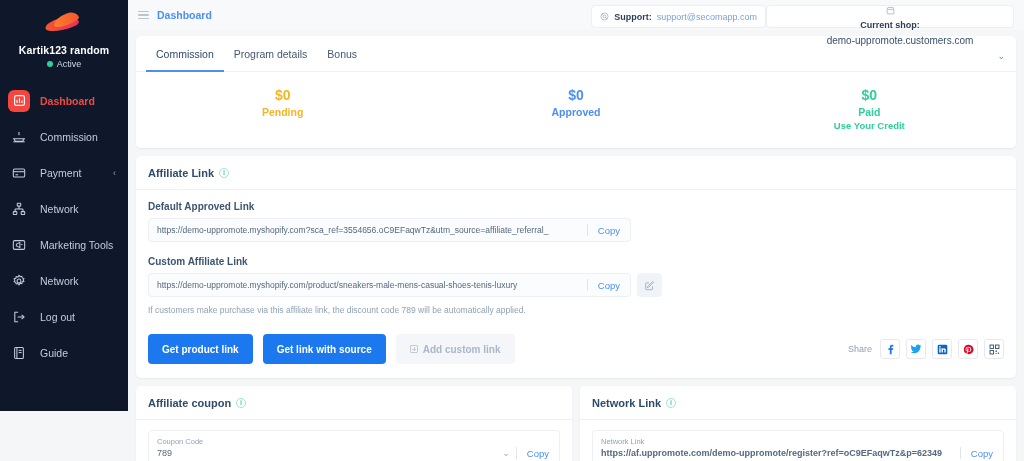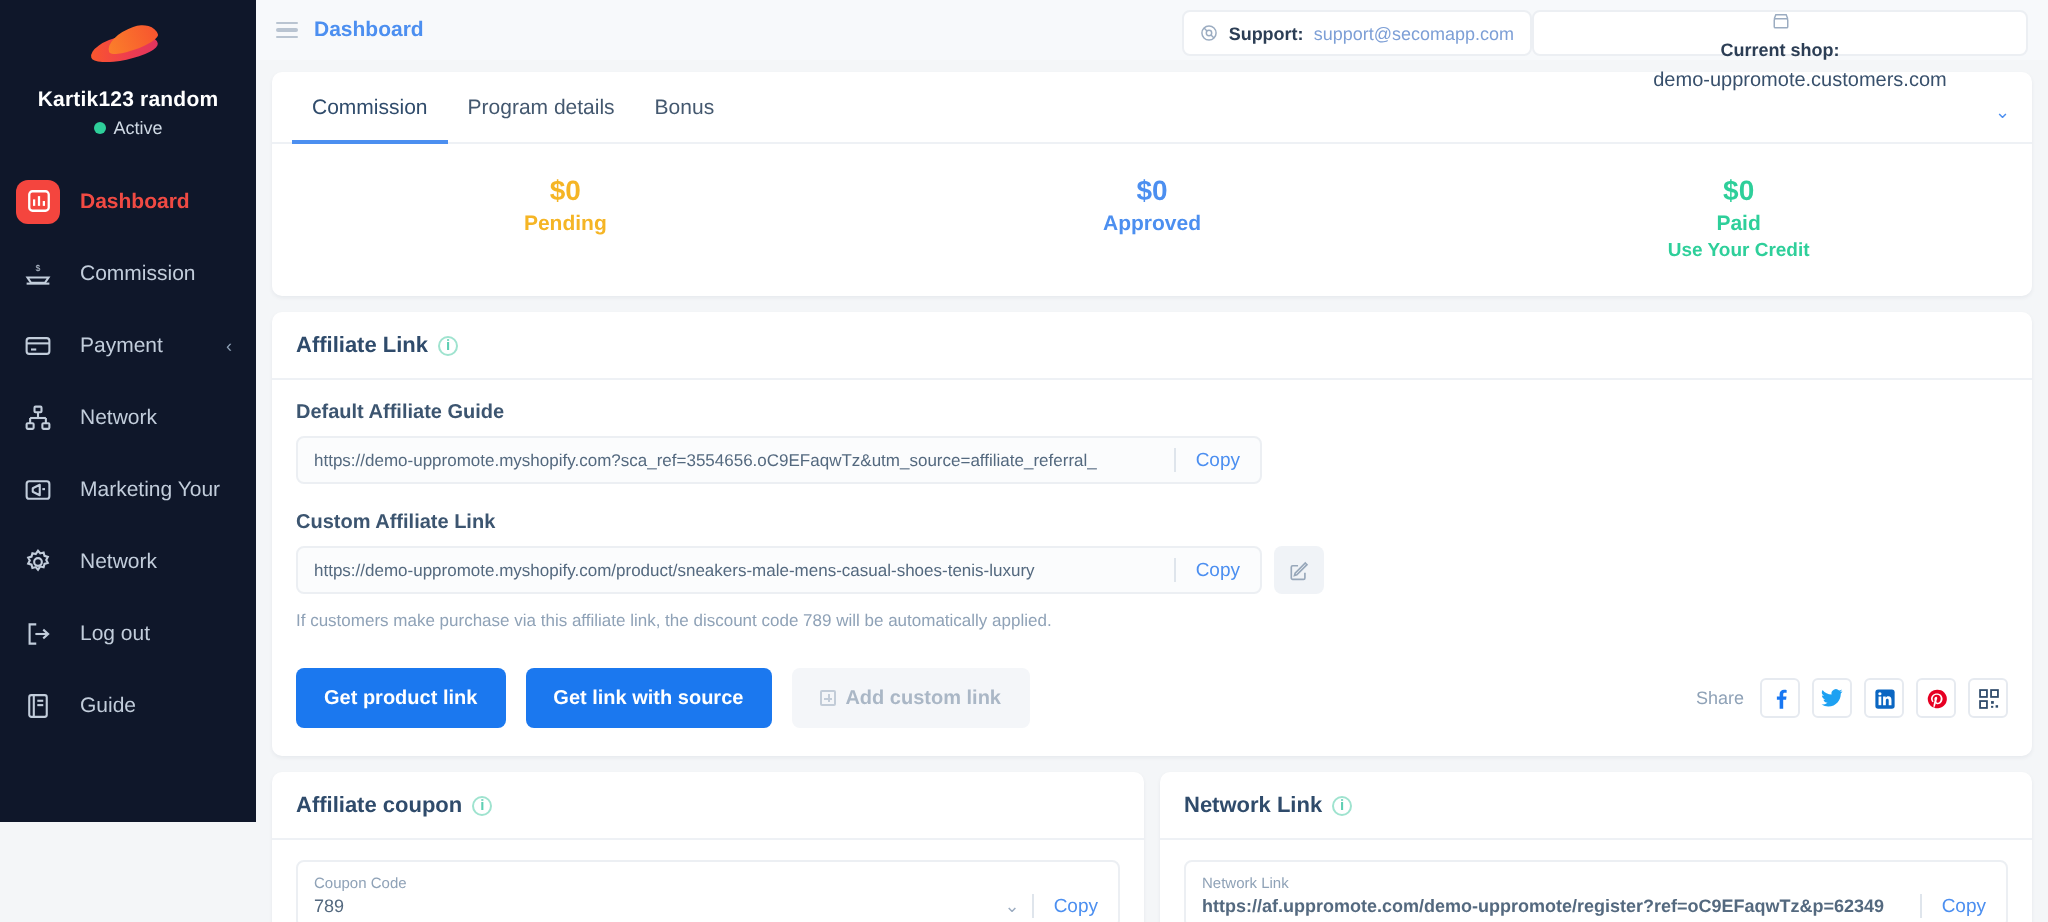--- a/index.html
+++ b/index.html
@@ -249,21 +249,21 @@
       </div>
 
       <div class="nav-item">
         <span class="nav-ico">
           <svg width="14" height="14" viewBox="0 0 16 16" fill="none" stroke="#c2cddb" stroke-width="1.2">
             <rect x="1.5" y="3" width="13" height="10" rx="1.5"></rect>
             <path d="M5 9V7l4-2v6z" stroke-linejoin="round"></path>
             <line x1="10.5" y1="7.5" x2="12" y2="7.5"></line>
           </svg>
         </span>
-        <span class="nav-label">Marketing Your</span>
+        <span class="nav-label">Marketing Tools</span>
       </div>
 
       <div class="nav-item">
         <span class="nav-ico">
           <svg width="14" height="14" viewBox="0 0 16 16" fill="none" stroke="#c2cddb" stroke-width="1.2">
             <circle cx="8" cy="8" r="2.2"></circle>
             <path d="M8 1.6l1.3 1.5 1.9-.5.5 1.9 1.9.6-.9 1.7.9 1.7-1.9.6-.5 1.9-1.9-.5L8 12.4 6.7 10.9l-1.9.5-.5-1.9-1.9-.6.9-1.7-.9-1.7 1.9-.6.5-1.9 1.9.5z"></path>
           </svg>
         </span>
         <span class="nav-label">Network</span>
@@ -358,21 +358,21 @@
         </div>
       </div>
 
       <div class="card" style="margin-top:8px;">
         <div class="card-head">
           <span class="card-title">Affiliate Link</span>
           <span class="info-ico">i</span>
         </div>
         <div class="card-body">
 
-          <div class="field-label">Default Affiliate Guide</div>
+          <div class="field-label">Default Approved Link</div>
           <div class="input-row">
             <div class="input-box">
               <span class="txt">https://demo-uppromote.myshopify.com?sca_ref=3554656.oC9EFaqwTz&amp;utm_source=affiliate_referral_</span>
               <span class="divider-v"></span>
               <span class="copy-btn">Copy</span>
             </div>
           </div>
 
           <div class="field-label" style="margin-top:14px;">Custom Affiliate Link</div>
           <div class="input-row">

